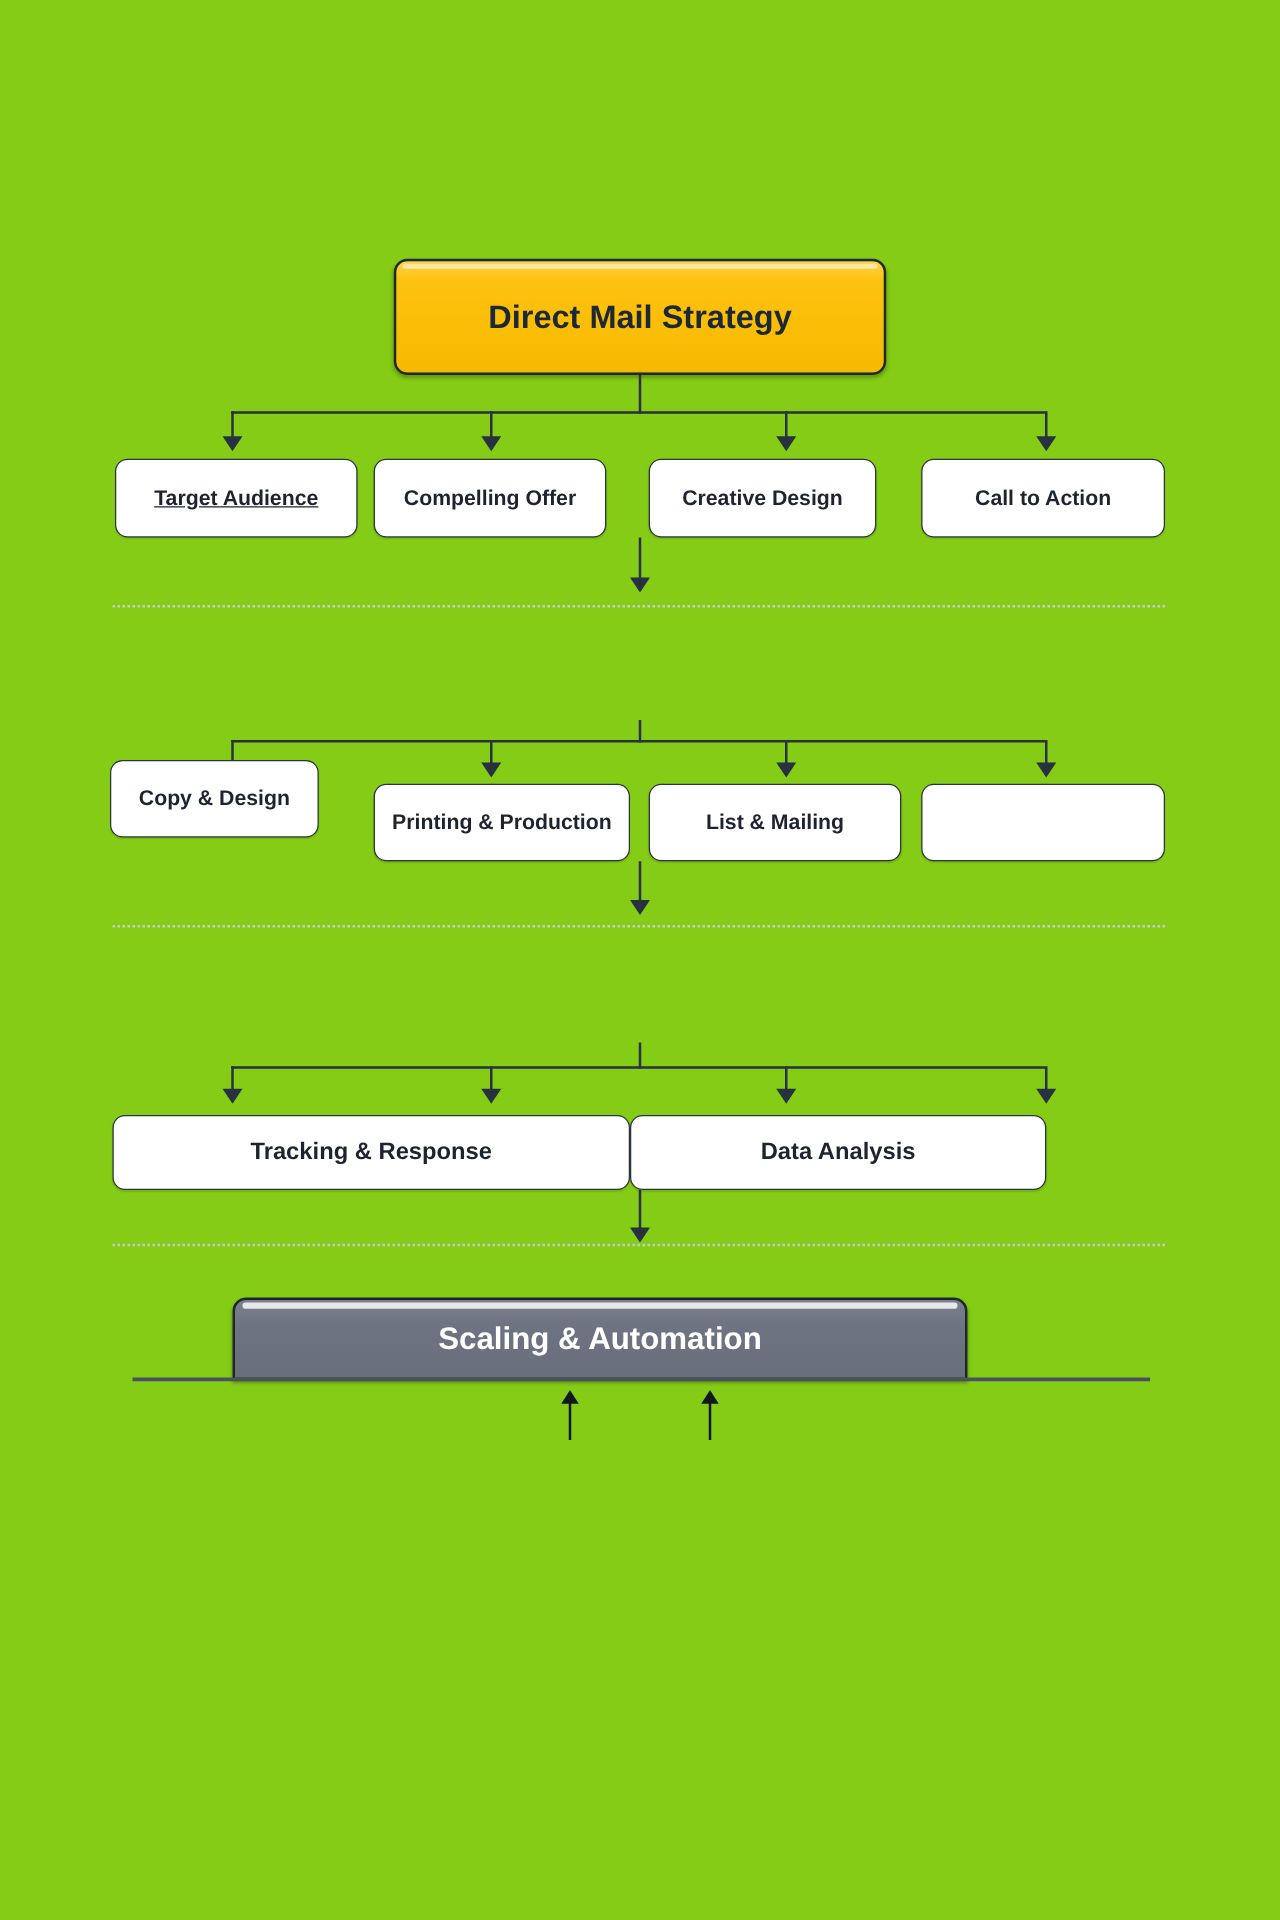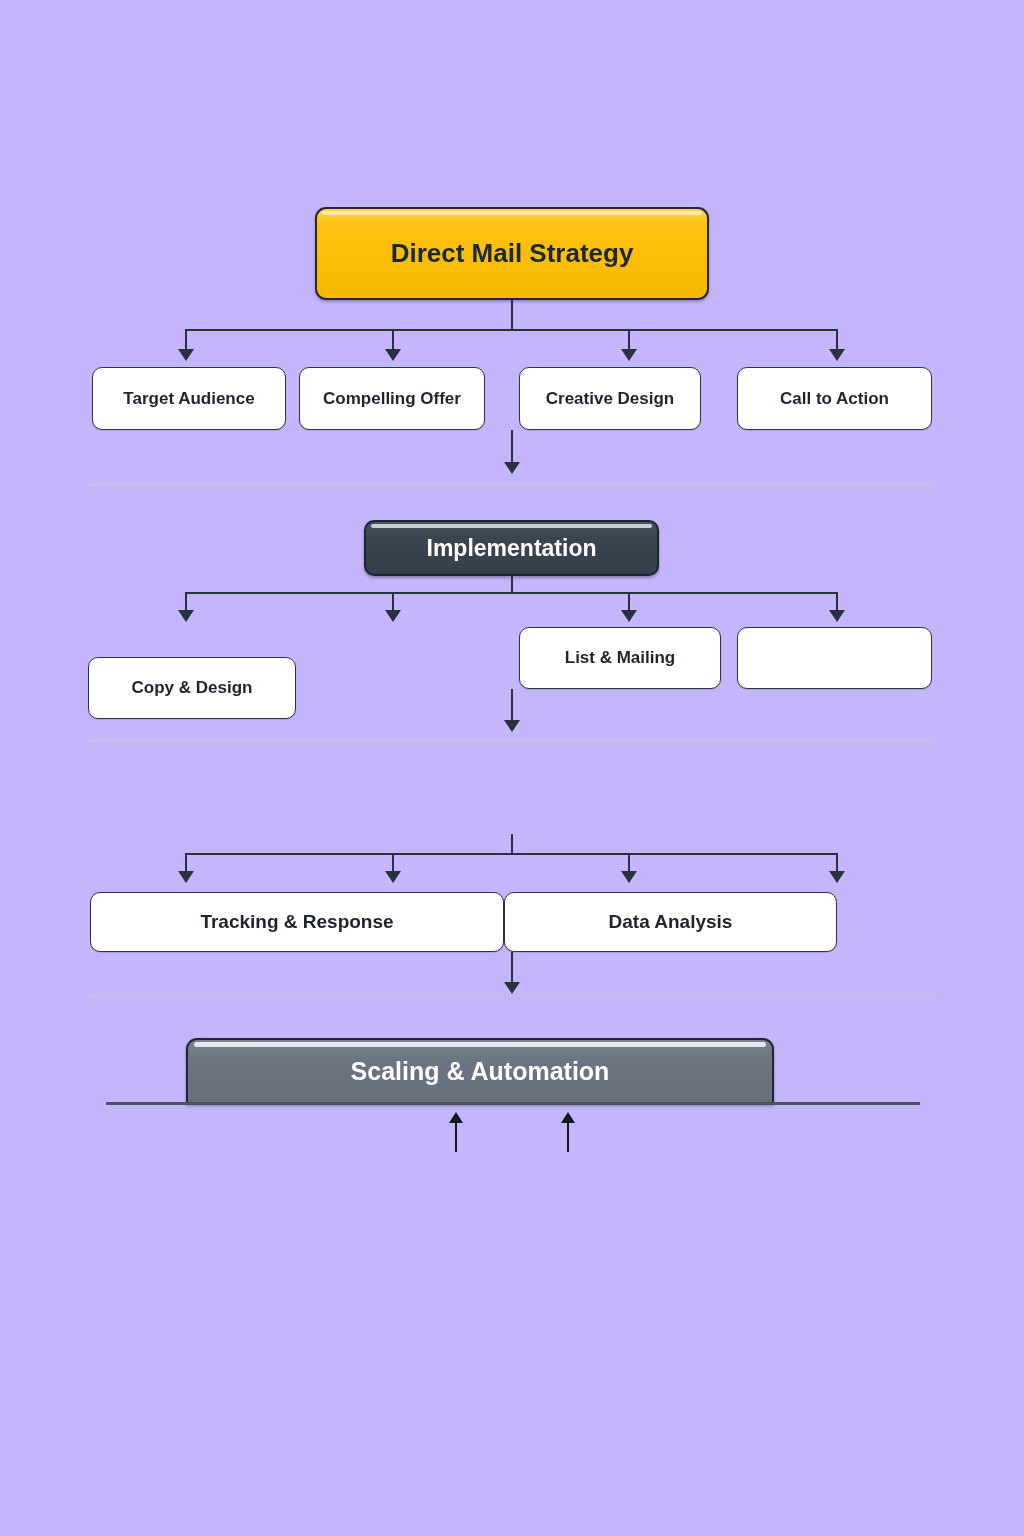--- a/index.html
+++ b/index.html
@@ -7,21 +7,21 @@
     margin: 0; padding: 0;
     width: 1024px; height: 1536px;
     background: #ffffff;
     font-family: "Liberation Sans", sans-serif;
     overflow: hidden;
   }
   #canvas {
     position: relative;
     width: 1024px;
     height: 1536px;
-    background: #c4b5fd;
+    background: #84cc16;
   }
 
   
   .node {
     position: absolute;
     display: flex;
     align-items: center;
     justify-content: center;
     text-align: center;
     border-radius: 9px;
@@ -150,55 +150,55 @@
 
   <div class="conn vline" style="left:185px; top:329px; height:22px;"></div>
   <div class="arrowhead" style="left:178px; top:349px;"></div>
   <div class="conn vline" style="left:392px; top:329px; height:22px;"></div>
   <div class="arrowhead" style="left:385px; top:349px;"></div>
   <div class="conn vline" style="left:628px; top:329px; height:22px;"></div>
   <div class="arrowhead" style="left:621px; top:349px;"></div>
   <div class="conn vline" style="left:836px; top:329px; height:22px;"></div>
   <div class="arrowhead" style="left:829px; top:349px;"></div>
 
-  <div class="node leaf" style="left:92px; top:367px; width:194px; height:63px;">
+  <div class="node leaf" style="left:92px; top:367px; width:194px; height:63px;text-decoration:underline;">
     <span>Target Audience</span>
   </div>
   <div class="node leaf" style="left:299px; top:367px; width:186px; height:63px;">
     <span>Compelling Offer</span>
   </div>
   <div class="node leaf" style="left:519px; top:367px; width:182px; height:63px;">
     <span>Creative Design</span>
   </div>
   <div class="node leaf" style="left:737px; top:367px; width:195px; height:63px;">
     <span>Call to Action</span>
   </div>
 
   <div class="conn vline" style="left:511px; top:430px; height:34px;"></div>
   <div class="arrowhead" style="left:504px; top:462px;"></div>
 
   <div class="divider" style="left:90px; top:484px; width:842px;"></div>
 
-  <div class="node slate" style="left:364px; top:520px; width:295px; height:56px;">
-    <span>Implementation</span>
-  </div>
 
   <div class="conn vline" style="left:511px; top:576px; height:18px;"></div>
   <div class="conn hline" style="left:185px; top:592px; width:651px;"></div>
   <div class="conn vline" style="left:185px; top:592px; height:20px;"></div>
   <div class="arrowhead" style="left:178px; top:610px;"></div>
   <div class="conn vline" style="left:392px; top:592px; height:20px;"></div>
   <div class="arrowhead" style="left:385px; top:610px;"></div>
   <div class="conn vline" style="left:628px; top:592px; height:20px;"></div>
   <div class="arrowhead" style="left:621px; top:610px;"></div>
   <div class="conn vline" style="left:836px; top:592px; height:20px;"></div>
   <div class="arrowhead" style="left:829px; top:610px;"></div>
 
-  <div class="node leaf" style="left:88px; top:657px; width:208px; height:62px;">
+  <div class="node leaf" style="left:88px; top:608px; width:167px; height:62px;">
     <span>Copy &amp; Design</span>
+  </div>
+  <div class="node leaf" style="left:299px; top:627px; width:205px; height:62px;">
+    <span>Printing &amp; Production</span>
   </div>
   <div class="node leaf" style="left:519px; top:627px; width:202px; height:62px;">
     <span>List &amp; Mailing</span>
   </div>
   <div class="node leaf" style="left:737px; top:627px; width:195px; height:62px;">
     <span></span>
   </div>
 
   <div class="conn vline" style="left:511px; top:689px; height:33px;"></div>
   <div class="arrowhead" style="left:504px; top:720px;"></div>

